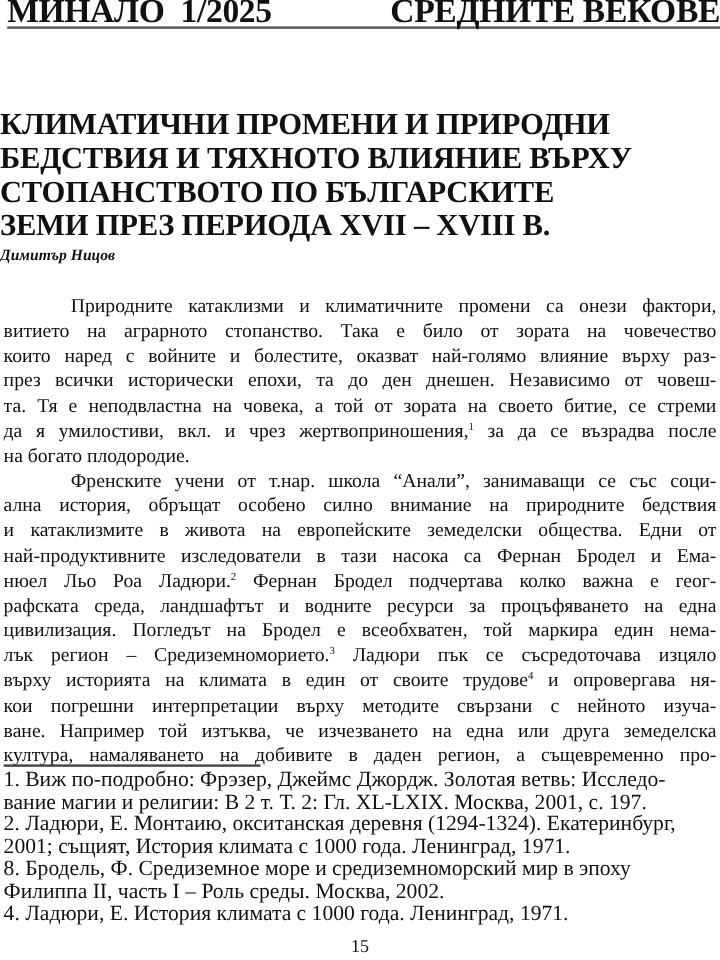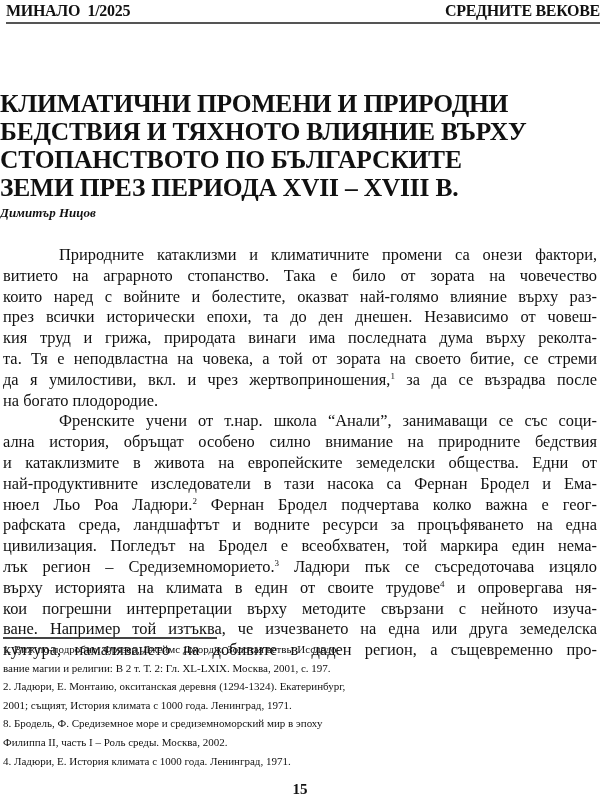--- a/index.html
+++ b/index.html
@@ -16,24 +16,24 @@
       color: #111111;
     }
     .running-header {
       position: absolute;
       left: 6px;
       right: 0;
       top: 0;
       height: 22px;
       display: flex;
       justify-content: space-between;
-      align-items: center;
+      align-items: flex-start;
       border-bottom: 2px solid #555;
       font-weight: bold;
-      font-size: 16px;
+      font-size: 28px;
       line-height: 20px;
       letter-spacing: -0.3px;
     }
     .running-header .left { padding-left: 0; }
     .running-header .right { padding-right: 0; }
 
     .title-block {
       position: absolute;
       left: 0;
       right: 0;
@@ -85,34 +85,34 @@
       top: 637px;
       width: 214px;
       height: 0;
       border-top: 2px solid #444;
     }
     .footnotes {
       position: absolute;
       left: 3px;
       right: 3px;
       top: 640px;
-      font-size: 11px;
+      font-size: 18px;
       line-height: 18.6px;
     }
     .footnotes .fn-line {
       display: block;
       white-space: nowrap;
     }
     .page-number {
       position: absolute;
       left: 0;
       right: 0;
       top: 781px;
       text-align: center;
-      font-weight: bold;
+      font-weight: normal;
       font-size: 15px;
       line-height: 16px;
     }
   </style>
 </head>
 <body>
 
 <div class="running-header">
   <span class="left" style="white-space:pre">МИНАЛО  1/2025</span>
   <span class="right">СРЕДНИТЕ ВЕКОВЕ</span>
@@ -124,21 +124,20 @@
   <div class="title-line">СТОПАНСТВОТО ПО БЪЛГАРСКИТЕ</div>
   <div class="title-line">ЗЕМИ ПРЕЗ ПЕРИОДА XVII – XVIII В.</div>
   <div class="author">Димитър Ницов</div>
 </div>
 
 <div class="body-text">
   <span class="line indent">Природните катаклизми и климатичните промени са онези фактори,</span>
   <span class="line">витието на аграрното стопанство. Така е било от зората на човечество</span>
   <span class="line">които наред с войните и болестите, оказват най-голямо влияние върху раз-</span>
   <span class="line">през всички исторически епохи, та до ден днешен. Независимо от човеш-</span>
-  <span class="line">кия труд и грижа, природата винаги има последната дума върху реколта-</span>
   <span class="line">та. Тя е неподвластна на човека, а той от зората на своето битие, се стреми</span>
   <span class="line"><span>да я умилостиви, вкл. и чрез жертвоприношения,</span><sup>1</sup><span style="white-space:pre"> за да се възрадва после</span></span>
   <span class="line last">на богато плодородие.</span>
   <span class="line indent">Френските учени от т.нар. школа “Анали”, занимаващи се със соци-</span>
   <span class="line">ална история, обръщат особено силно внимание на природните бедствия</span>
   <span class="line">и катаклизмите в живота на европейските земеделски общества. Едни от</span>
   <span class="line">най-продуктивните изследователи в тази насока са Фернан Бродел и Ема-</span>
   <span class="line"><span>нюел Льо Роа Ладюри.</span><sup>2</sup><span style="white-space:pre"> Фернан Бродел подчертава колко важна е геог-</span></span>
   <span class="line">рафската среда, ландшафтът и водните ресурси за процъфяването на една</span>
   <span class="line">цивилизация. Погледът на Бродел е всеобхватен, той маркира един нема-</span>

